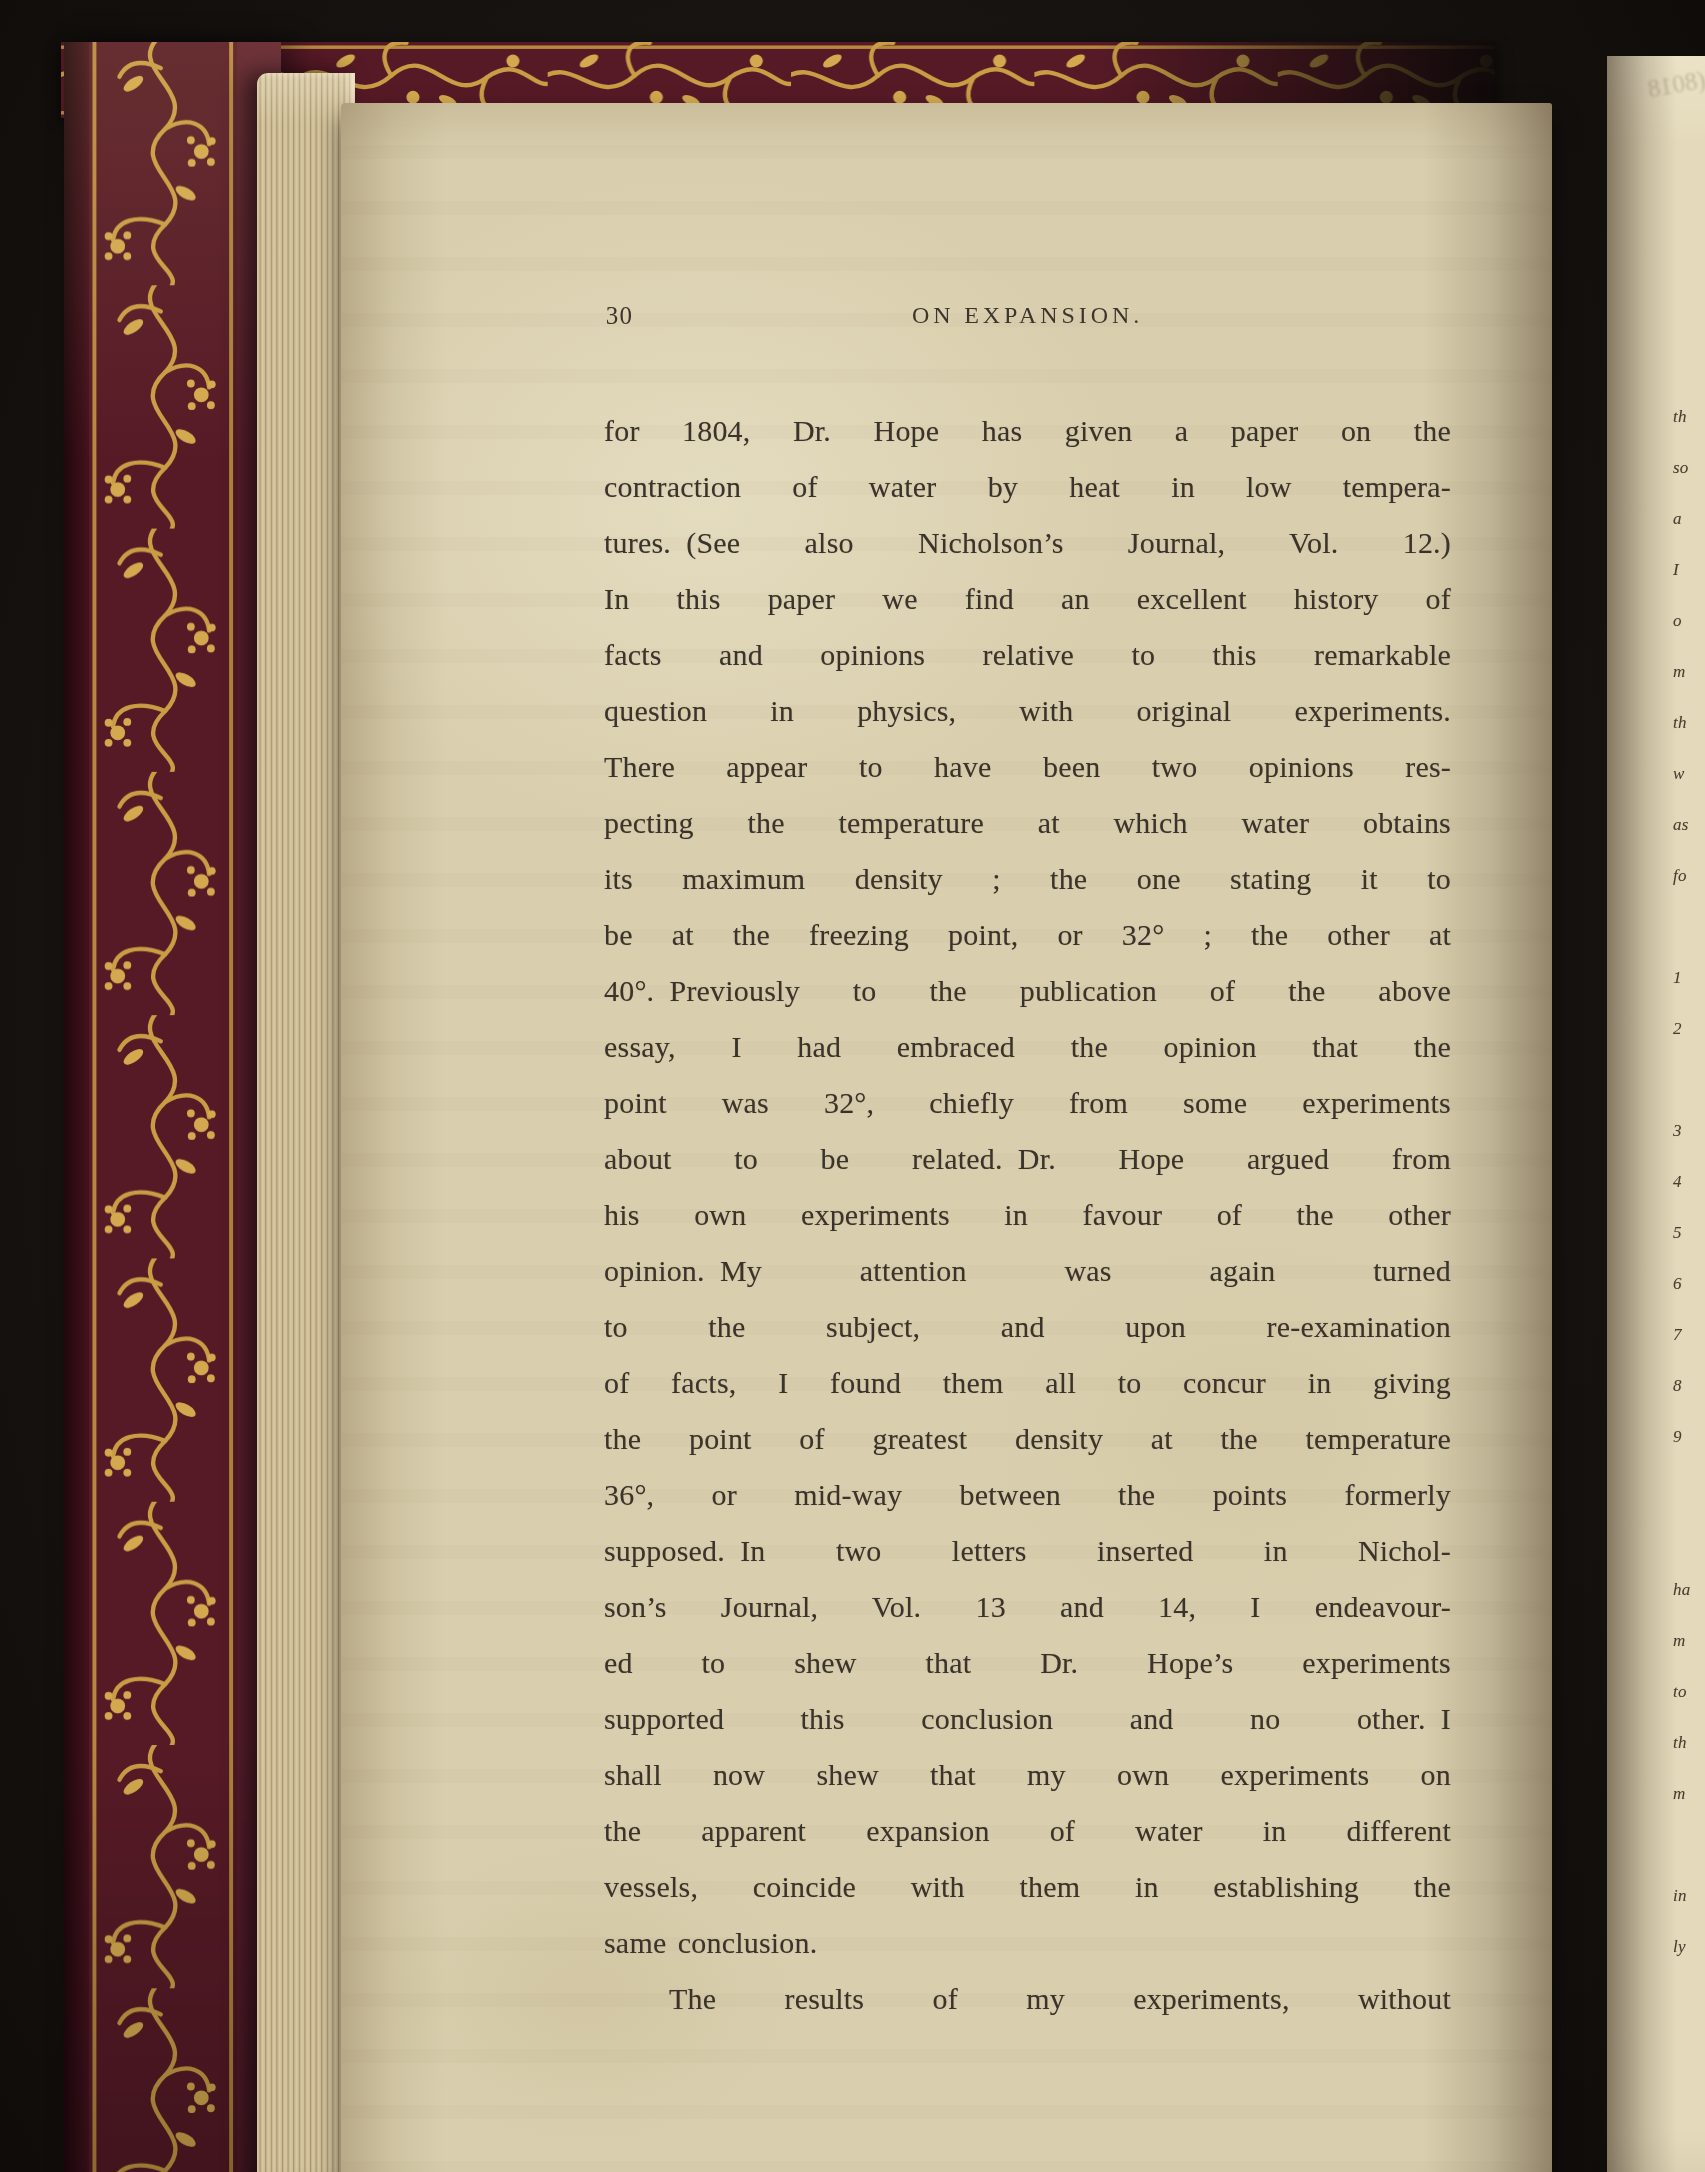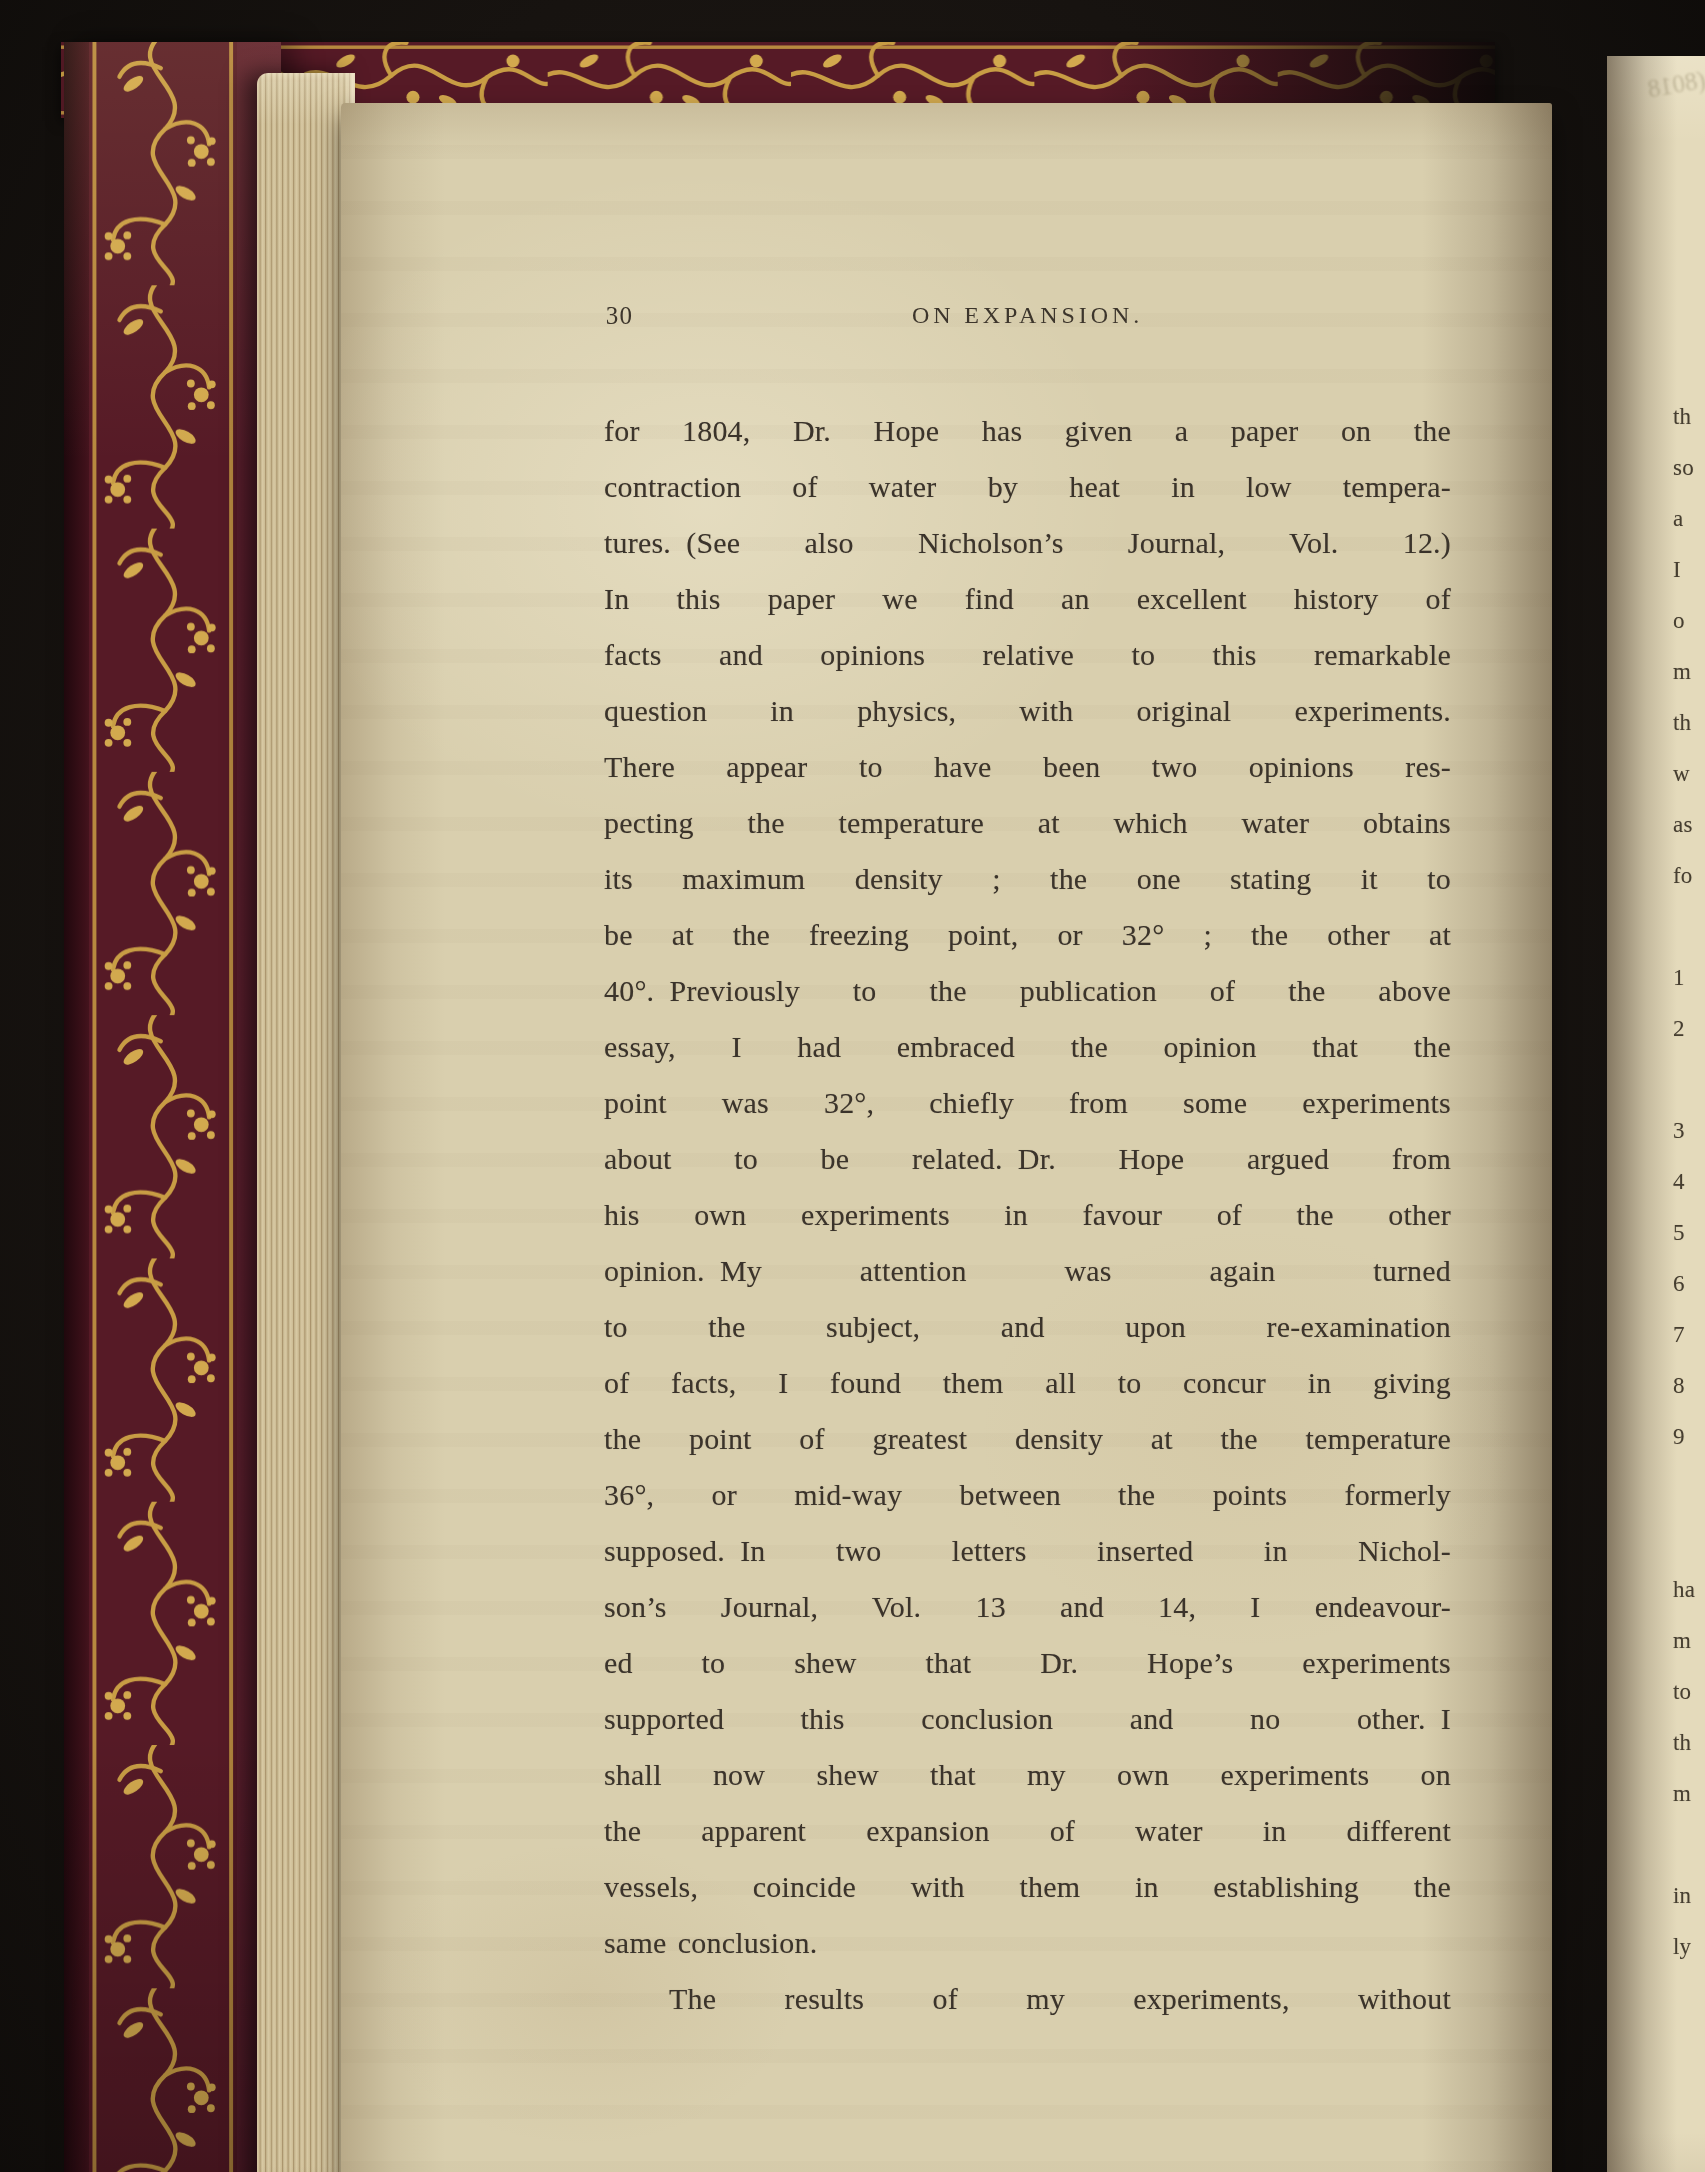--- a/index.html
+++ b/index.html
@@ -59,22 +59,22 @@
   
   .body-text .line:nth-child(29){text-indent:65px;}
 
   
   .right-page{position:absolute;left:1607px;top:56px;width:99px;height:2307px;
     background:
       linear-gradient(90deg, rgba(55,40,25,.55) 0px, rgba(55,40,25,.18) 39px, transparent 70px),
       linear-gradient(180deg, rgba(255,250,235,.25), transparent 87px, transparent 90%, rgba(90,65,40,.35)),
       #e4dabb;}
   .fragments{position:absolute;left:66px;top:335px;color:#463e30;}
-  .frag{height:51px;line-height:51px;font-size:23px;letter-spacing:0.2px;white-space:nowrap;
-    text-shadow:0 0 0.9px rgba(62,52,40,.25);}
+  .frag{height:51px;line-height:51px;font-size:17px;letter-spacing:0.2px;white-space:nowrap;
+    text-shadow:0 0 0.9px rgba(62,52,40,.25);font-style:italic;}
   .showthrough{position:absolute;left:2.6px;top:18px;width:96px;font-size:25px;color:#8a7f60;
     transform:scale(-1,1) rotate(10deg);opacity:.42;filter:blur(1.3px);white-space:nowrap;}
 </style>
 </head>
 <body>
 
 <div class="scene">
 
   <div class="cover-top">
     <svg viewBox="0 0 3300 176" preserveAspectRatio="none">

